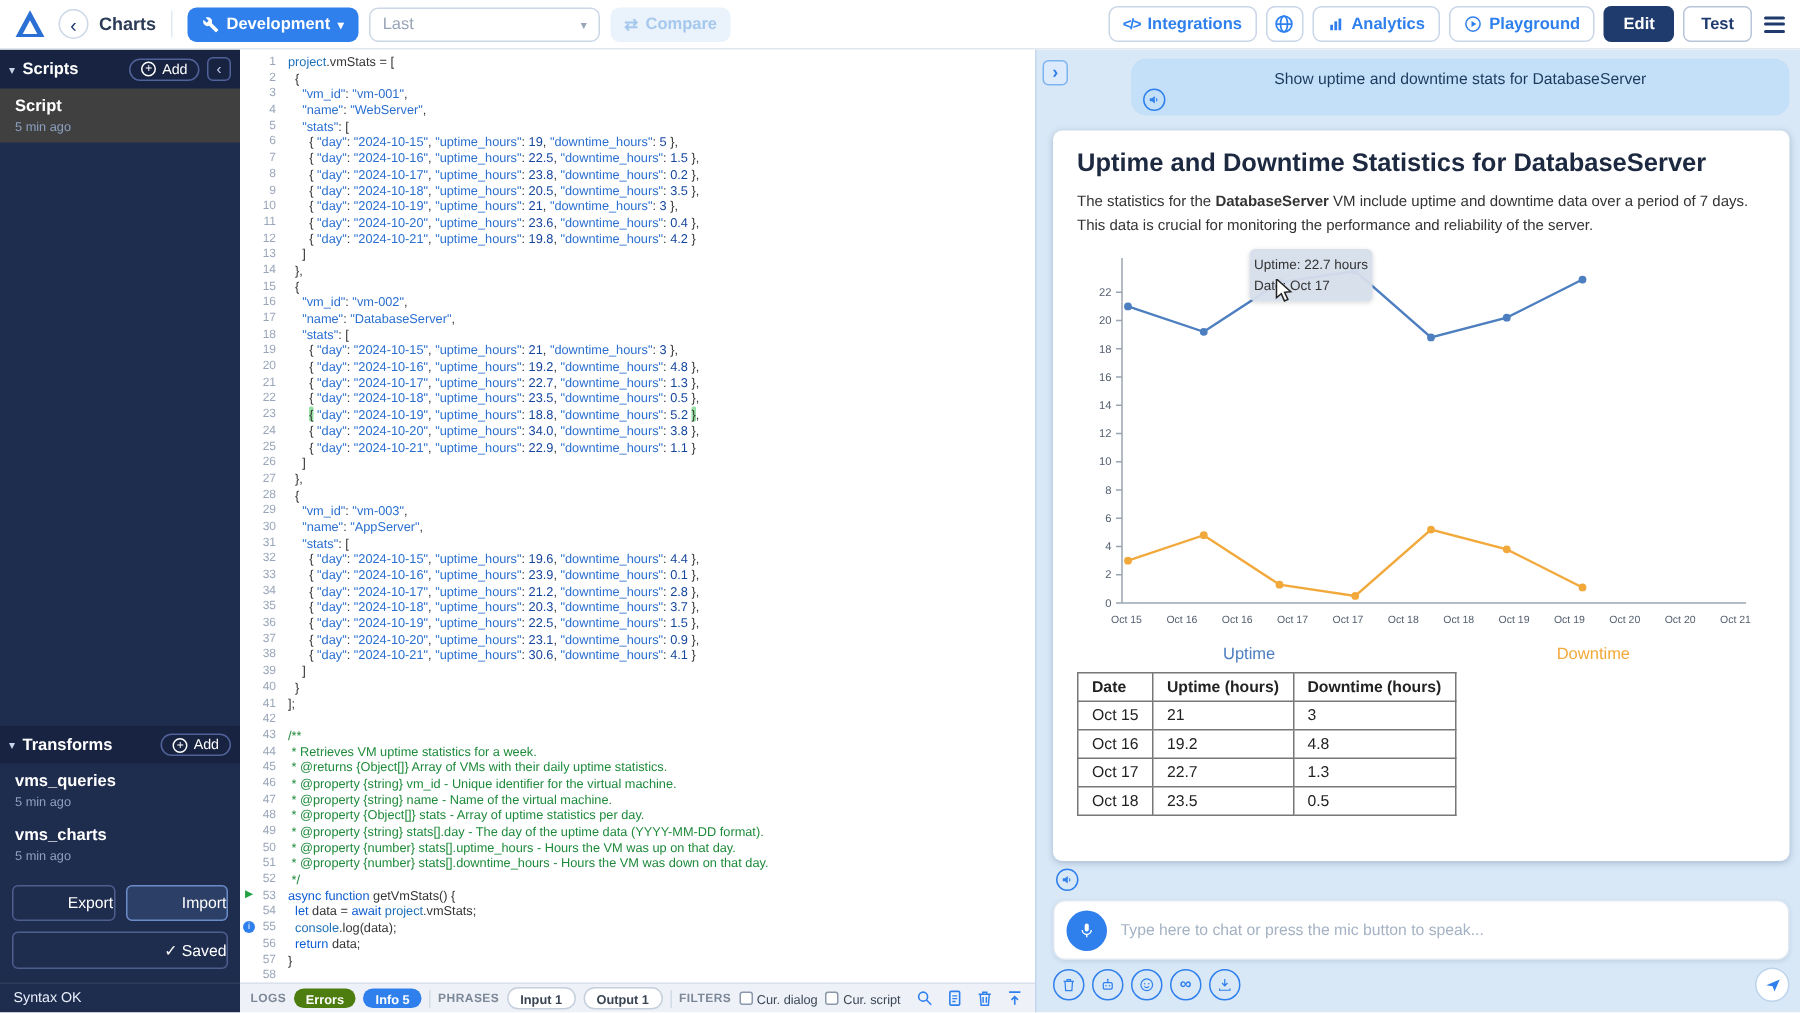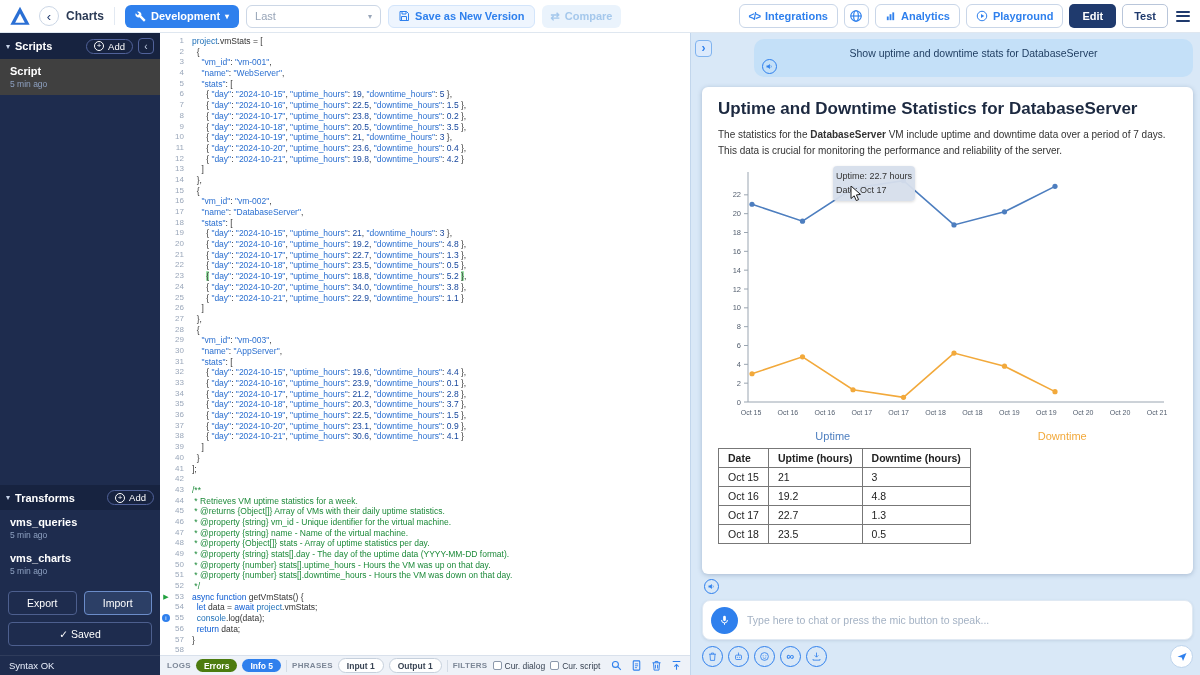--- a/index.html
+++ b/index.html
@@ -8,21 +8,21 @@
   button{background:none;border:none;cursor:pointer;font-family:inherit}
 
   
   .topbar{position:absolute;top:0;left:0;right:0;height:33px;background:#fff;border-bottom:1px solid #dfe7f0;display:flex;align-items:center;padding:0 8px;gap:7px;z-index:10}
   .logo{width:24px;height:24px;display:flex;align-items:center;justify-content:center}
   .circ-btn{width:20px;height:20px;border-radius:50%;border:1px solid #ccd7e6;color:#1f3a6d;font-size:13px;line-height:17px;display:flex;align-items:center;justify-content:center}
   .nav-label{font-size:12px;color:#2b3a55;font-weight:bold}
   .vsep{width:1px;height:18px;background:#e2e9f2;margin:0 3px}
   .env-btn{display:flex;align-items:center;gap:5px;background:#2f80ed;color:#fff;font-size:11px;font-weight:bold;border-radius:6px;padding:4px 10px;height:23px}
   .env-btn .caret{font-size:8px}
-  .version-select{display:flex;align-items:center;justify-content:space-between;width:135px;height:23px;border:1px solid #ccd7e6;border-radius:6px;padding:0 8px;font-size:11px;color:#98a5b8;background:#fff}
+  .version-select{display:flex;align-items:center;justify-content:space-between;width:154px;height:23px;border:1px solid #ccd7e6;border-radius:6px;padding:0 8px;font-size:11px;color:#98a5b8;background:#fff}
   .version-select .caret{font-size:8px;color:#98a5b8}
   .save-btn{display:flex;align-items:center;gap:5px;background:#eef5fe;border:1px solid #d3e5fb;color:#2f80ed;font-size:11px;font-weight:bold;border-radius:6px;padding:4px 9px;height:23px}
   .compare-btn{display:flex;align-items:center;gap:5px;background:#eaf3fc;color:#a5c8ec;font-size:11px;font-weight:bold;border-radius:6px;padding:4px 9px;height:23px}
   .tb-right{margin-left:auto;display:flex;align-items:center;gap:6px}
   .ghost-btn{display:flex;align-items:center;gap:5px;background:#fff;border:1px solid #c9d6e8;color:#2f80ed;font-size:11px;font-weight:bold;border-radius:6px;padding:4px 9px;height:24px}
   .icon-btn{width:25px;height:24px;border:1px solid #c9d6e8;border-radius:6px;display:flex;align-items:center;justify-content:center;background:#fff}
   .edit-btn{background:#1f3a6d;color:#fff;font-size:11px;font-weight:bold;border-radius:5px;padding:4px 13px;height:24px}
   .test-btn{background:#fff;border:1px solid #b9c6da;color:#1f3a6d;font-size:11px;font-weight:bold;border-radius:5px;padding:4px 11px;height:24px}
   .menu-btn{display:flex;flex-direction:column;gap:2.5px;padding:4px 2px}
   .menu-btn i{display:block;width:14px;height:2px;background:#1f3a6d;border-radius:1px}
@@ -36,21 +36,21 @@
   .add-btn{display:flex;align-items:center;gap:4px;border:1px solid #51629a;border-radius:10px;padding:1px 7px;font-size:9.5px;color:#fff}
   .plus{width:10px;height:10px;border:1px solid #fff;border-radius:50%;font-size:8px;line-height:8px;text-align:center}
   .collapse-side{width:16px;height:16px;border:1px solid #51629a;border-radius:4px;color:#c7d3e8;font-size:10px;line-height:13px;text-align:center;padding:0}
   .script-item{padding:6px 10px;cursor:pointer}
   .script-item.active{background:#404040}
   .script-item .nm{font-size:11px;font-weight:bold}
   .script-item .tm{font-size:8.5px;color:#8da0c0;margin-top:2px}
   .side-spacer{flex:1}
   .side-foot{padding:9px 8px;display:flex;flex-direction:column;gap:7px}
   .row2{display:flex;gap:7px}
-  .sbtn{flex:1;border:1px solid #4d5f8e;border-radius:4px;color:#fff;font-size:10.5px;padding:5px 0;text-align:center}
+  .sbtn{flex:1;border:1px solid #4d5f8e;border-radius:4px;color:#fff;font-size:10.5px;padding:5px 0;text-align:right}
   .sbtn.import{background:#2c3f66;border-color:#6b8cc9}
   .sbtn.saved{width:100%}
   .syntax-strip{height:20px;display:flex;align-items:center;padding:0 9px;font-size:9.5px;color:#e8eefb;border-top:1px solid rgba(255,255,255,.08)}
 
   
   .editor{position:absolute;top:33px;left:160px;width:530px;bottom:20px;background:#fff;overflow:hidden;padding-top:3px}
   .cl{display:flex;height:10.7px;line-height:10.7px;white-space:pre;font-family:"DejaVu Sans Mono",monospace;font-size:8.5px;color:#333}
   .gic{width:12px;text-align:center;font-size:7px;line-height:10.7px}
   .gic.run{color:#21a13f}
   .iinfo{display:inline-block;width:8px;height:8px;background:#2f80ed;color:#fff;border-radius:50%;font-size:6px;line-height:8px;text-align:center;font-style:normal}
@@ -123,27 +123,20 @@
       <svg width="11" height="11" viewBox="0 0 24 24">
           <path d="M22.7 19l-9.1-9.1c.9-2.3.4-5-1.5-6.9-2-2-5-2.4-7.4-1.3L9 6 6 9 1.6 4.7C.4 7.1.9 10.1 2.9 12.1c1.9 1.9 4.6 2.4 6.9 1.5l9.1 9.1c.4.4 1 .4 1.4 0l2.3-2.3c.5-.4.5-1.1.1-1.4z" fill="#fff"></path>
         </svg>
       <span>Development</span>
       <span class="caret">▾</span>
     </button>
     <div class="version-select">
       <span>Last</span>
       <span class="caret">▾</span>
     </div>
-    <button class="save-btn">
-      <svg width="12" height="12" viewBox="0 0 24 24">
-          <path d="M4 3h13l4 4v14H4V3z" fill="none" stroke="#2f80ed" stroke-width="2"></path>
-          <path d="M8 3v5h8V3M7 21v-8h10v8" fill="none" stroke="#2f80ed" stroke-width="2"></path>
-        </svg>
-      <span>Save as New Version</span>
-    </button>
     <button class="compare-btn">
       <span>⇄</span>
       <span>Compare</span>
     </button>
     <div class="tb-right">
       <button class="ghost-btn">
         <span class="code-ic">&lt;/&gt;</span>
         <span>Integrations</span>
       </button>
       <button class="icon-btn">

